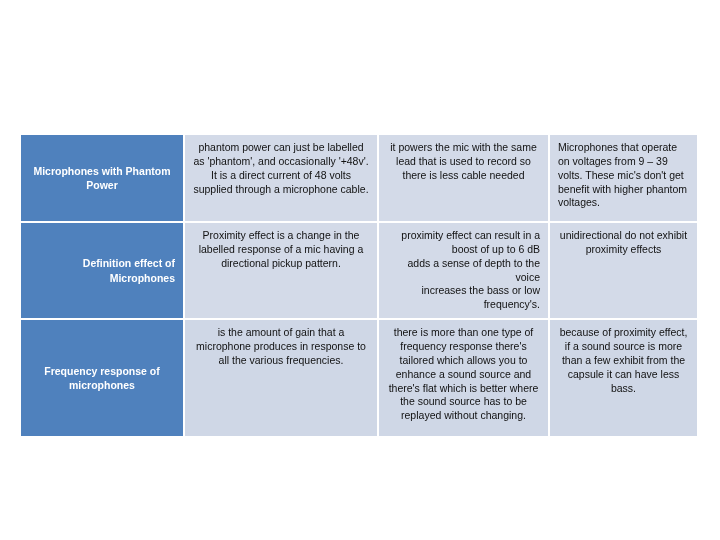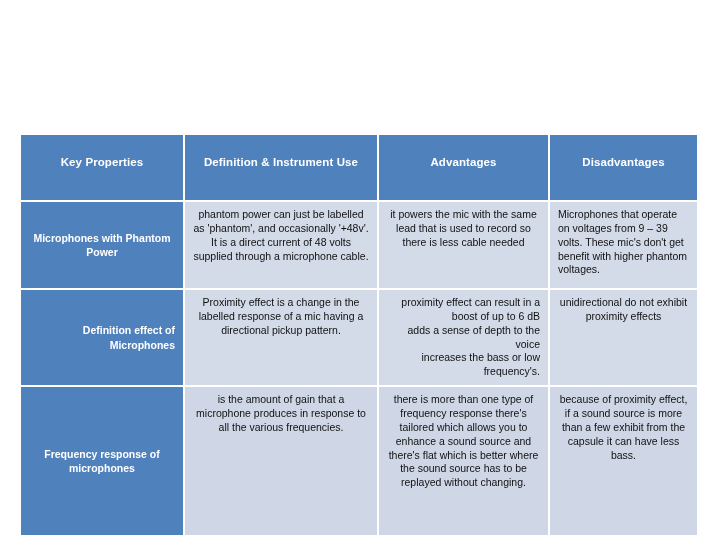--- a/index.html
+++ b/index.html
@@ -81,50 +81,36 @@
     box-sizing: border-box;
   }
   .body-cell.center-ish { text-align: center; }
   .body-cell.tint-b { background: #CFD7E6; }
 
   .cell-text { display: block; white-space: pre-line; }
 
   
   .row-1 td { height: 86px; }
   .row-2 td { height: 91px; text-align: right; }
-  .row-3 td { height: 148px; }
+  .row-3 td { height: 116px; }
 </style>
 </head>
 <body>
 
 <div id="slide">
 
   <table id="comparison-table">
     <colgroup>
       <col class="c1">
       <col class="c2">
       <col class="c3">
       <col class="c4">
     </colgroup>
     <tbody>
 
-      <tr>
-        <td class="hdr-cell">
-          <span class="cell-text">Key Properties</span>
-        </td>
-        <td class="hdr-cell">
-          <span class="cell-text">Definition &amp; Instrument Use</span>
-        </td>
-        <td class="hdr-cell">
-          <span class="cell-text">Advantages</span>
-        </td>
-        <td class="hdr-cell">
-          <span class="cell-text">Disadvantages</span>
-        </td>
-      </tr>
 
       <tr class="row-1">
         <td class="label-cell">
           <span class="cell-text">Microphones with Phantom Power</span>
         </td>
         <td class="body-cell center-ish">
           <span class="cell-text">phantom power can just be labelled as 'phantom', and occasionally '+48v'. It is a direct current of 48 volts supplied through a microphone cable.</span>
         </td>
         <td class="body-cell center-ish">
           <span class="cell-text">it powers the mic with the same lead that is used to record so there is less cable needed</span>

